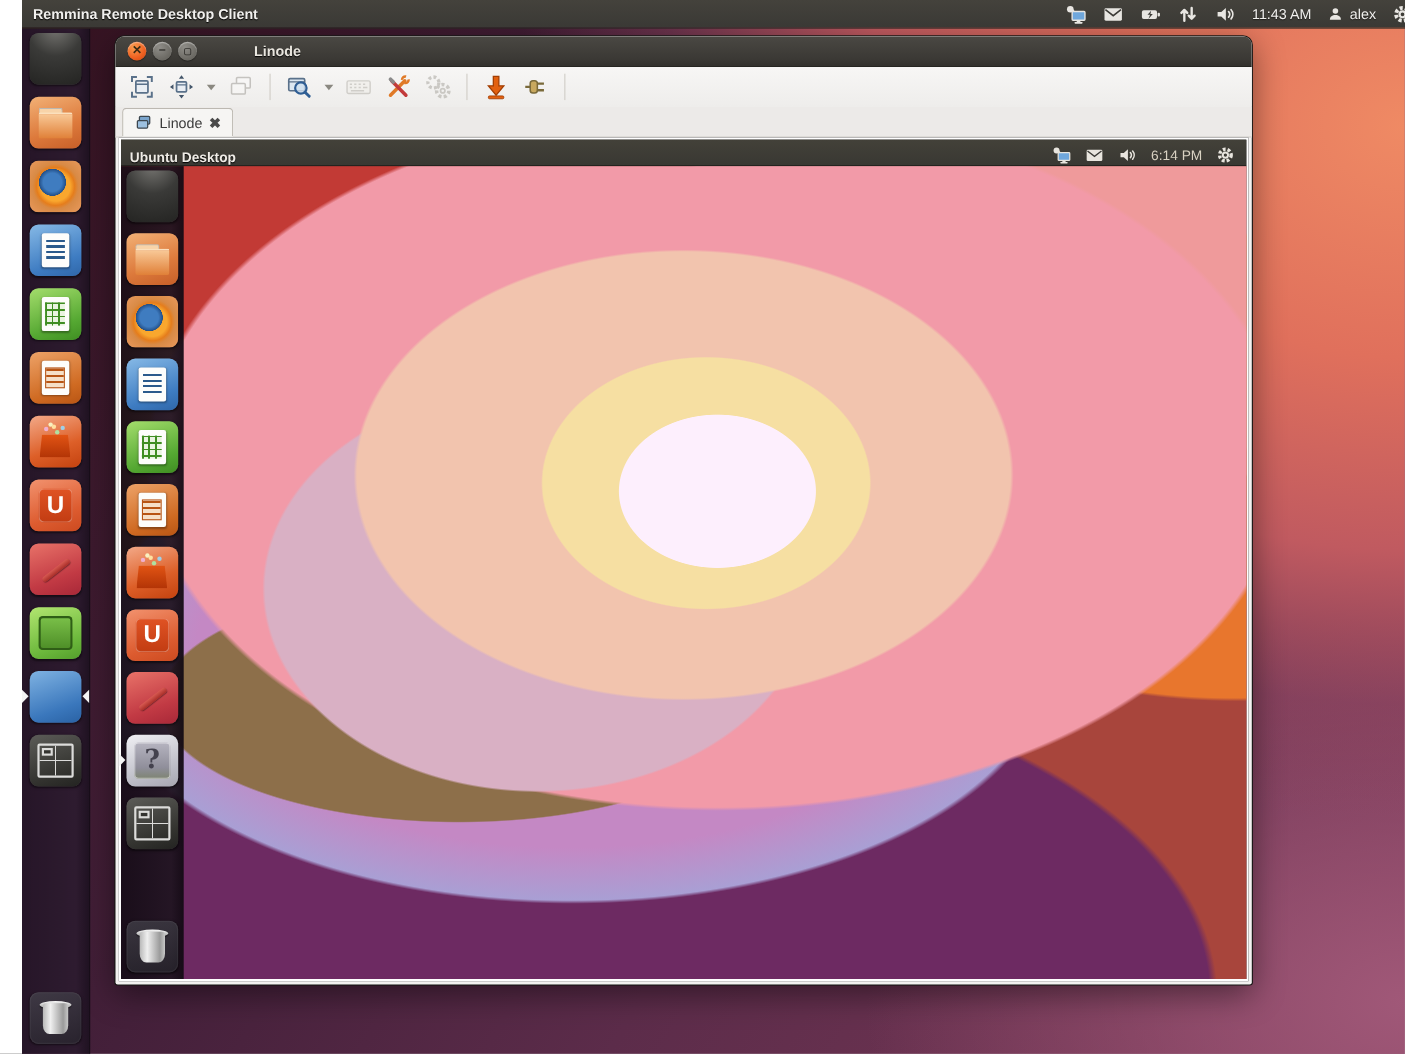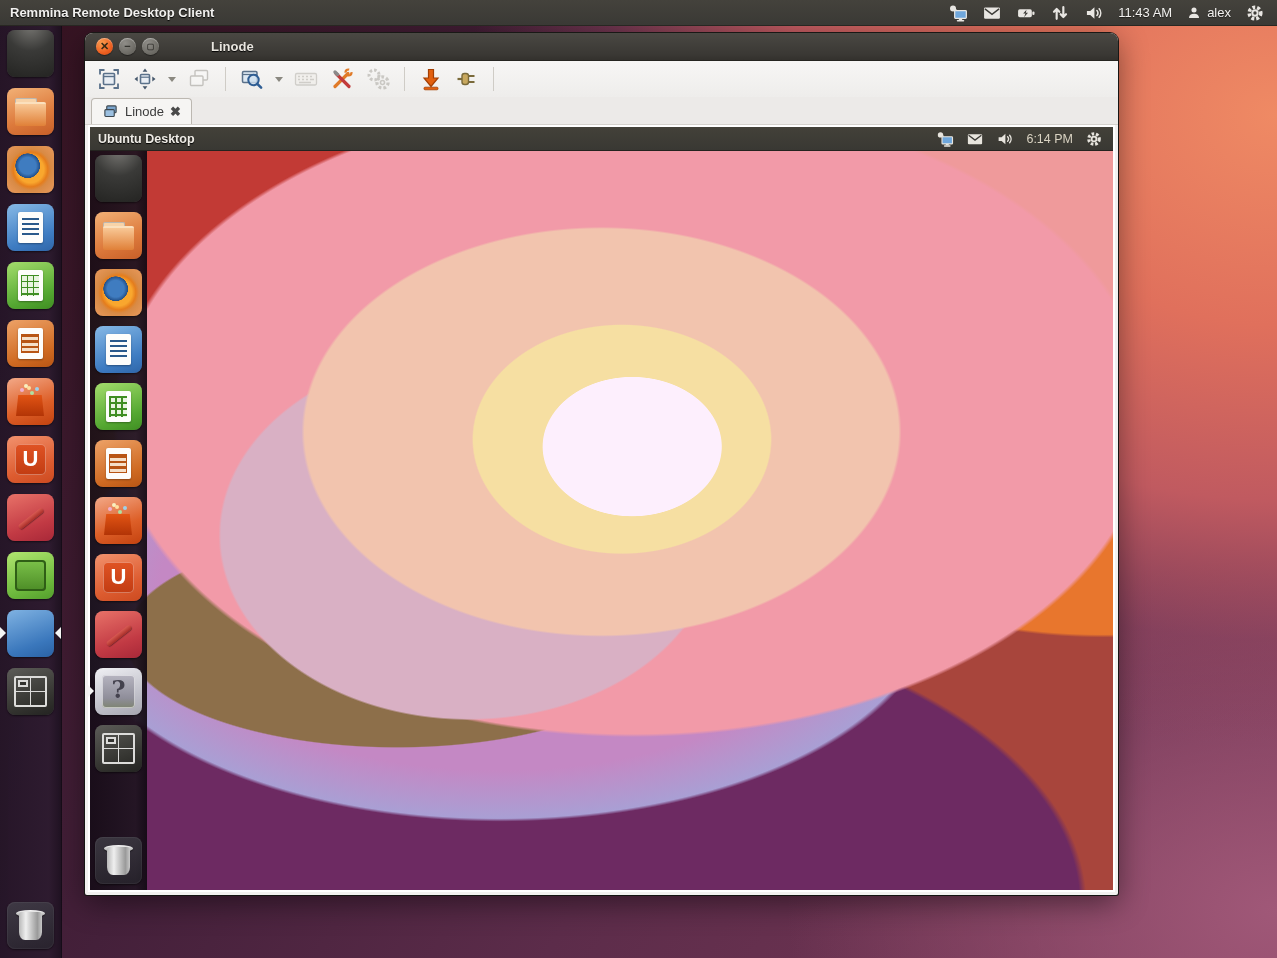--- a/index.html
+++ b/index.html
@@ -5,20 +5,21 @@
   * { margin:0; padding:0; box-sizing:border-box; }
   html,body { width:1277px; height:958px; overflow:hidden; font-family:"Liberation Sans", sans-serif; }
 
   
   .desktop {
     position:absolute; inset:0;
     background:
       radial-gradient(900px 700px at 100% 12%, #ef8a64 0%, #e0705c 30%, #c05a60 55%, #94486180 75%, transparent 90%),
       radial-gradient(700px 500px at 100% 95%, #a05878 0%, transparent 70%),
       linear-gradient(120deg, #34121f 0%, #44203a 35%, #5c2c4a 60%, #7c3a58 100%);
+    margin-left: 20px;
   }
 
   
   .top-panel {
     position:absolute; left:0; top:0; width:1277px; height:26px;
     background:linear-gradient(#44423c, #3a3935);
     border-bottom:1px solid #282722;
     color:#f1f0ee; display:flex; align-items:center; z-index:50;
   }
   .top-panel .app-title { font-weight:bold; font-size:13px; padding-left:10px; text-shadow:0 1px 1px #000; }
@@ -135,21 +136,21 @@
   .tab-label { font-size:13px; color:#3c3c3c; }
   .tab-close { font-size:13px; font-weight:bold; color:#4a4a4a; cursor:default; }
 
   
   .viewport { position:absolute; left:3px; right:3px; top:92px; bottom:3px;
     border:2px solid #ffffff; background:#000; }
 
   
   .r-panel { position:absolute; left:0; top:0; right:0; height:24px;
     background:linear-gradient(#434139,#393833); color:#efece6;
-    display:flex; align-items:center; z-index:10; border-bottom:1px solid #24231f; }
+    display:flex; align-items:flex-end; z-index:10; border-bottom:1px solid #24231f; }
   .r-panel .r-title { font-weight:bold; font-size:12.5px; padding-left:8px; text-shadow:0 1px 1px #000; }
   .rp-right { margin-left:auto; display:flex; align-items:center; gap:12px; padding-right:10px; }
   .rp-right .txt { font-size:12.5px; color:#d9d2c2; }
   .rp-icon { width:18px; height:18px; color:#e8e5de; display:block; }
 
   
   .wallpaper { position:absolute; left:0; right:0; top:24px; bottom:0;
     background:
       radial-gradient(90px 70px at 53% 40%, #fdeffd 0 99%, transparent 100%),
       radial-gradient(150px 115px at 52% 39%, #f6dfa2 0 99%, transparent 100%),

